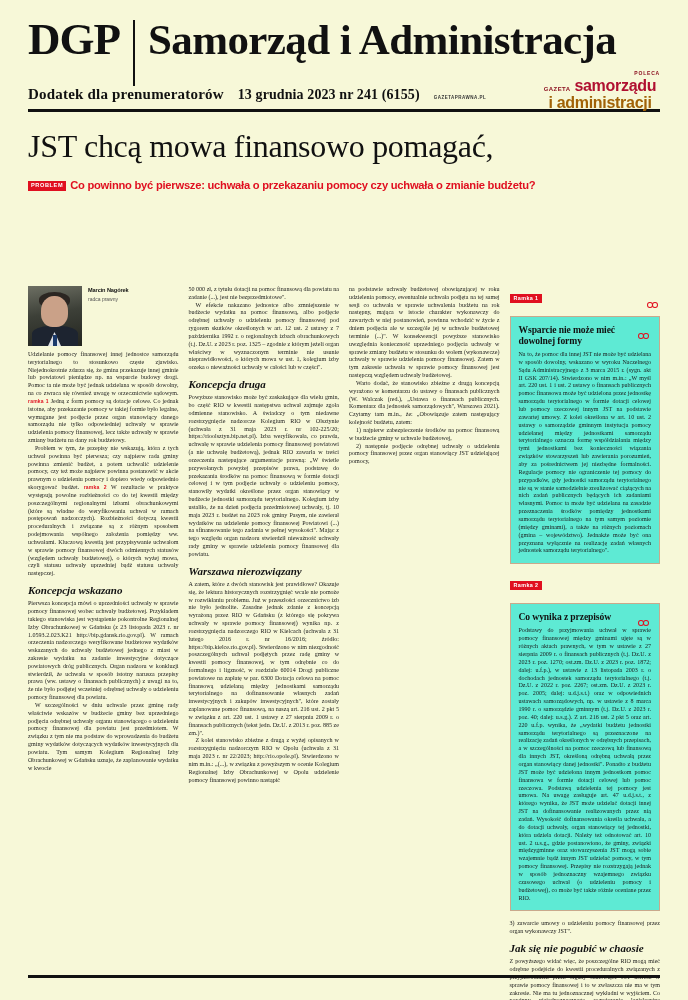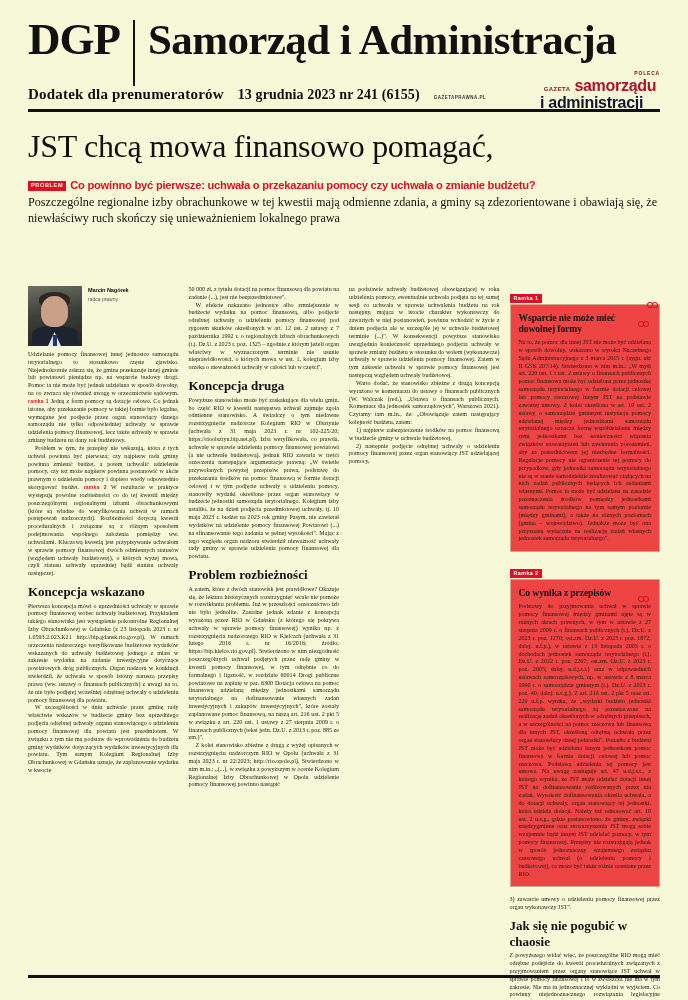--- a/index.html
+++ b/index.html
@@ -41,21 +41,21 @@
   .promo-gazeta{
     font-family:"Liberation Sans",sans-serif;font-weight:700;
     font-size:6px;letter-spacing:.4px;color:#8c1020;
   }
   .promo-big{
     font-family:"Liberation Sans",sans-serif;font-weight:700;
     font-size:16px;line-height:1.05;color:#b01030;letter-spacing:-.3px;
   }
   .promo-big2{
     font-family:"Liberation Sans",sans-serif;font-weight:700;
-    font-size:16px;line-height:1.05;color:#0f172a;letter-spacing:-.3px;text-align:left;
+    font-size:16px;line-height:1.05;color:#a16207;letter-spacing:-.3px;text-align:center;
   }
 
   .subbar{display:flex;align-items:baseline;margin-top:0;}
   .dodatek{
     font-family:"Liberation Serif",serif;font-weight:700;font-size:15px;
     letter-spacing:.2px;color:#111;
   }
   .issue{
     font-family:"Liberation Serif",serif;font-weight:700;font-size:14px;
     margin-left:14px;color:#111;letter-spacing:.1px;
@@ -93,21 +93,21 @@
   .col{width:152px;position:relative;}
   p.b{
     font-family:"Liberation Serif",serif;
     font-size:6.05px;line-height:1.295;text-align:justify;
     margin:0;color:#1a1a1a;hyphens:auto;
     text-justify:inter-word;
   }
   p.b + p.b{text-indent:7px;}
   h3.sub{
     font-family:"Liberation Serif",serif;font-weight:700;
-    font-size:13px;line-height:1.2;margin:6px 0 3px 0;color:#111;
+    font-size:11px;line-height:1.2;margin:6px 0 3px 0;color:#111;font-style:italic;
   }
   .inref{color:#e01020;font-weight:700;font-family:"Liberation Sans",sans-serif;
     font-size:5px;letter-spacing:.2px;}
 
   
   .author{display:flex;gap:6px;margin-bottom:5px;}
   .photo{
     width:54px;height:60px;flex:none;
     background:linear-gradient(170deg,#6d6f63 0%,#3d4038 45%,#23251f 100%);
     position:relative;overflow:hidden;
@@ -142,21 +142,21 @@
   }
 
   
   .ramka{position:relative;margin:0 0 9px 0;}
   .ramka-tag{
     display:inline-block;background:#e01020;color:#fff;
     font-family:"Liberation Sans",sans-serif;font-weight:700;font-size:5.4px;
     letter-spacing:.4px;padding:1.5px 4px;position:relative;z-index:2;
   }
   .ramka-body{
-    background:#ef4444;border:1px solid #c9a98c;margin-top:0;padding:7px 8px 8px 8px;
+    background:#5eead4;border:1px solid #c9a98c;margin-top:12px;padding:7px 8px 8px 8px;
     position:relative;
   }
   .ramka-title{
     font-family:"Liberation Serif",serif;font-weight:700;font-size:9.6px;
     color:#111;margin:0 0 5px 0;padding-right:18px;letter-spacing:-.1px;
   }
   .ramka-body p{
     font-family:"Liberation Serif",serif;font-size:6.05px;line-height:1.3;
     text-align:justify;margin:0;color:#1a1a1a;
   }
@@ -204,21 +204,20 @@
   <div class="rule-thick"></div>
 
   <div class="headline">
     <div>JST chcą mowa finansowo pomagać,</div>
   </div>
 
   <div class="lede-wrap">
     <div class="lede-first">
       <span class="tag">PROBLEM</span><span>Co powinno być pierwsze: uchwała o przekazaniu pomocy czy uchwała o zmianie budżetu?</span>
     </div>
-    <div class="lede-body">Poszczególne regionalne izby obrachunkowe w tej kwestii mają odmienne zdania, a gminy są zdezorientowane i obawiają się, że niewłaściwy ruch skończy się unieważnieniem lokalnego prawa</div>
   </div>
 
   <div class="cols">
 
     <div class="col">
       <div class="author">
         <div class="photo">
           <div class="body"></div>
             <div class="shirt"></div>
             <div class="tie"></div>
@@ -235,21 +234,21 @@
       <h3 class="sub">Koncepcja wskazano</h3>
       <p class="b">Pierwsza koncepcja mówi o uprzedniości uchwały w sprawie pomocy finansowej wobec uchwały budżetowej. Przykładem takiego stanowiska jest wystąpienie pokontrolne Regionalnej Izby Obrachunkowej w Gdańsku (z 23 listopada 2023 r. nr 1.0593.2.023.K21 http://bip.gdansk.rio.gov.pl). W ramach orzeczenia nadzorczego weryfikowane budżetowe wydatków wskazanych do uchwały budżetowej jednego z miast w zakresie wydatku na zadanie inwestycyjne dotyczące powiatowych dróg publicznych. Organ nadzoru w konkluzji stwierdził, że uchwała w sposób istotny narusza przepisy prawa (ww. ustawy o finansach publicznych) z uwagi na to, że nie było podjętej wcześniej odrębnej uchwały o udzieleniu pomocy finansowej dla powiatu.</p>
       <p class="b">W szczególności w dniu uchwale przez gminę rady właściwie wskazów w budżecie gminy bez uprzedniego podjęcia odrębnej uchwały organu stanowiącego o udzieleniu pomocy finansowej dla powiatu jest przedmiotem. W związku z tym nie ma podstaw do wprowadzenia do budżetu gminy wydatków dotyczących wydatków inwestycyjnych dla powiatu. Tym samym Kolegium Regionalnej Izby Obrachunkowej w Gdańsku uznaje, że zaplanowanie wydatku w kwocie</p>
     </div>
 
     <div class="col">
       <p class="b">50 000 zł, z tytułu dotacji na pomoc finansową dla powiatu na zadanie (...), jest nie bezprzedmiotowe".</p>
       <p class="b">W efekcie nakazano jednostce albo zmniejszenie w budżecie wydatku na pomoc finansową, albo podjęcie odrębnej uchwały o udzieleniu pomocy finansowej pod rygorem skutków określonych w art. 12 ust. 2 ustawy z 7 października 1992 r. o regionalnych izbach obrachunkowych (t.j. Dz.U. z 2023 r. poz. 1325 – zgodnie z którym jeżeli organ właściwy w wyznaczonym terminie nie usunie nieprawidłowości, o których mowa w ust. 1, kolegium izby orzeka o nieważności uchwały w całości lub w części".</p>
       <h3 class="sub">Koncepcja druga</h3>
       <p class="b">Powyższe stanowisko może być zaskakujące dla wielu gmin, bo część RIO w kwestii następstwa uchwał zajmuje zgoła odmienne stanowisko. A świadczy o tym niedawne rozstrzygnięcie nadzorcze Kolegium RIO w Olsztynie (uchwała z 31 maja 2023 r. nr 102-225/20; https://rioolsztyn.bip.net.pl). Izba weryfikowała, co prawda, uchwałę w sprawie udzielenia pomocy finansowej powiatowi (a nie uchwałę budżetową), jednak RIO zawarła w treści orzeczenia nastepujące argumentacje prawną: „W świetle przywołanych powyżej przepisów prawa, podstawę do przekazania środków na pomoc finansową w formie dotacji celowej i w tym podjęcie uchwały o udzieleniu pomocy, stanowiły wydatki określone przez organ stanowiący w budżecie jednostki samorządu terytorialnego. Kolegium izby ustaliło, że na dzień podjęcia przedmiotowej uchwały, tj. 10 maja 2023 r. budżet na 2023 rok gminy Pasym, nie zawierał wydatków na udzielenie pomocy finansowej Powiatowi (...) na sfinansowanie tego zadania w pełnej wysokości". Mając z tego względu organ nadzoru stwierdził nieważność uchwały rady gminy w sprawie udzielenia pomocy finansowej dla powiatu.</p>
-      <h3 class="sub">Problem rozbieżności</h3>
+      <h3 class="sub">Warszawa nierozwiązany</h3>
       <p class="b">A zatem, które z dwóch stanowisk jest prawidłowe? Okazuje się, że lektura historycznych rozstrzygnięć wcale nie pomoże w rozwikłaniu problemu. Już w przeszłości orzecznictwo izb nie było jednolite. Zasadne jednak zdanie z koncepcją wyrażoną przez RIO w Gdańsku (z którego się pokrywa uchwały w sprawie pomocy finansowej) wynika np. z rozstrzygnięcia nadzorczego RIO w Kielcach (uchwała z 31 lutego 2016 r. nr 16/2016; źródło: https://bip.kielce.rio.gov.pl). Stwierdzono w nim niezgodność poszczególnych uchwał podjętych przez radę gminy w kwestii pomocy finansowej, w tym odrębnie co do formalnego i ligzność, w rozdziale 60014 Drogi publiczne powiatowe na zapłatę w par. 6300 Dotacja celowa na pomoc finansową udzielaną między jednostkami samorządu terytorialnego na dofinansowanie własnych zadań inwestycyjnych i zakupów inwestycyjnych", które zostały zaplanowane pomoc finansową, na naszą art. 216 ust. 2 pkt 5 w związku z art. 220 ust. 1 ustawy z 27 sierpnia 2009 r. o finansach publicznych (tekst jedn. Dz.U. z 2013 r. poz. 885 ze zm.)".</p>
       <p class="b">Z kolei stanowisko zbieżne z drugą z wyżej opisanych w rozstrzygnięciu nadzorczym RIO w Opolu (uchwała z 31 maja 2023 r. nr 22/2023; http://rio.opole.pl). Stwierdzono w nim m.in.: „(...), w związku z powyższym w ocenie Kolegium Regionalnej Izby Obrachunkowej w Opolu udzielenie pomocy finansowej powinno nastąpić</p>
     </div>
 
     <div class="col">
       <p class="b">na podstawie uchwały budżetowej obowiązującej w roku udzielenia pomocy, ewentualnie uchwała podjęta na tej samej sesji co uchwała w sprawie uchwalenia budżetu na rok następny, mająca w istocie charakter wykonawczy do zawartych w niej postanowień, powinna wchodzić w życie z dniem podjęcia ale w szczególe jej w uchwale budżetowej terminie (...)". W konsekwencji powyższe stanowisko uwzględnia konieczność uprzedniego podjęcia uchwały w sprawie zmiany budżetu w stosunku do wołem (wykonawcze) uchwały w sprawie udzielenia pomocy finansowej. Zatem w tym zakresie uchwała w sprawie pomocy finansowej jest następczą względem uchwały budżetowej.</p>
       <p class="b">Warto dodać, że stanowisko zbieżne z drugą koncepcją wyrażono w komentarzu do ustawy o finansach publicznych (W. Walczak (red.), „Ustawa o finansach publicznych. Komentarz dla jednostek samorządowych", Warszawa 2021). Czytamy tam m.in., że: „Obowiązuje zatem następujący kolejność budżetu, zatem:</p>
       <p class="b">1) najpierw zabezpieczenie środków na pomoc finansową w budżecie gminy w uchwale budżetowej,</p>
       <p class="b">2) następnie podjęcie odrębnej uchwały o udzieleniu pomocy finansowej przez organ stanowiący JST udzielającej pomocy,</p>
     </div>

